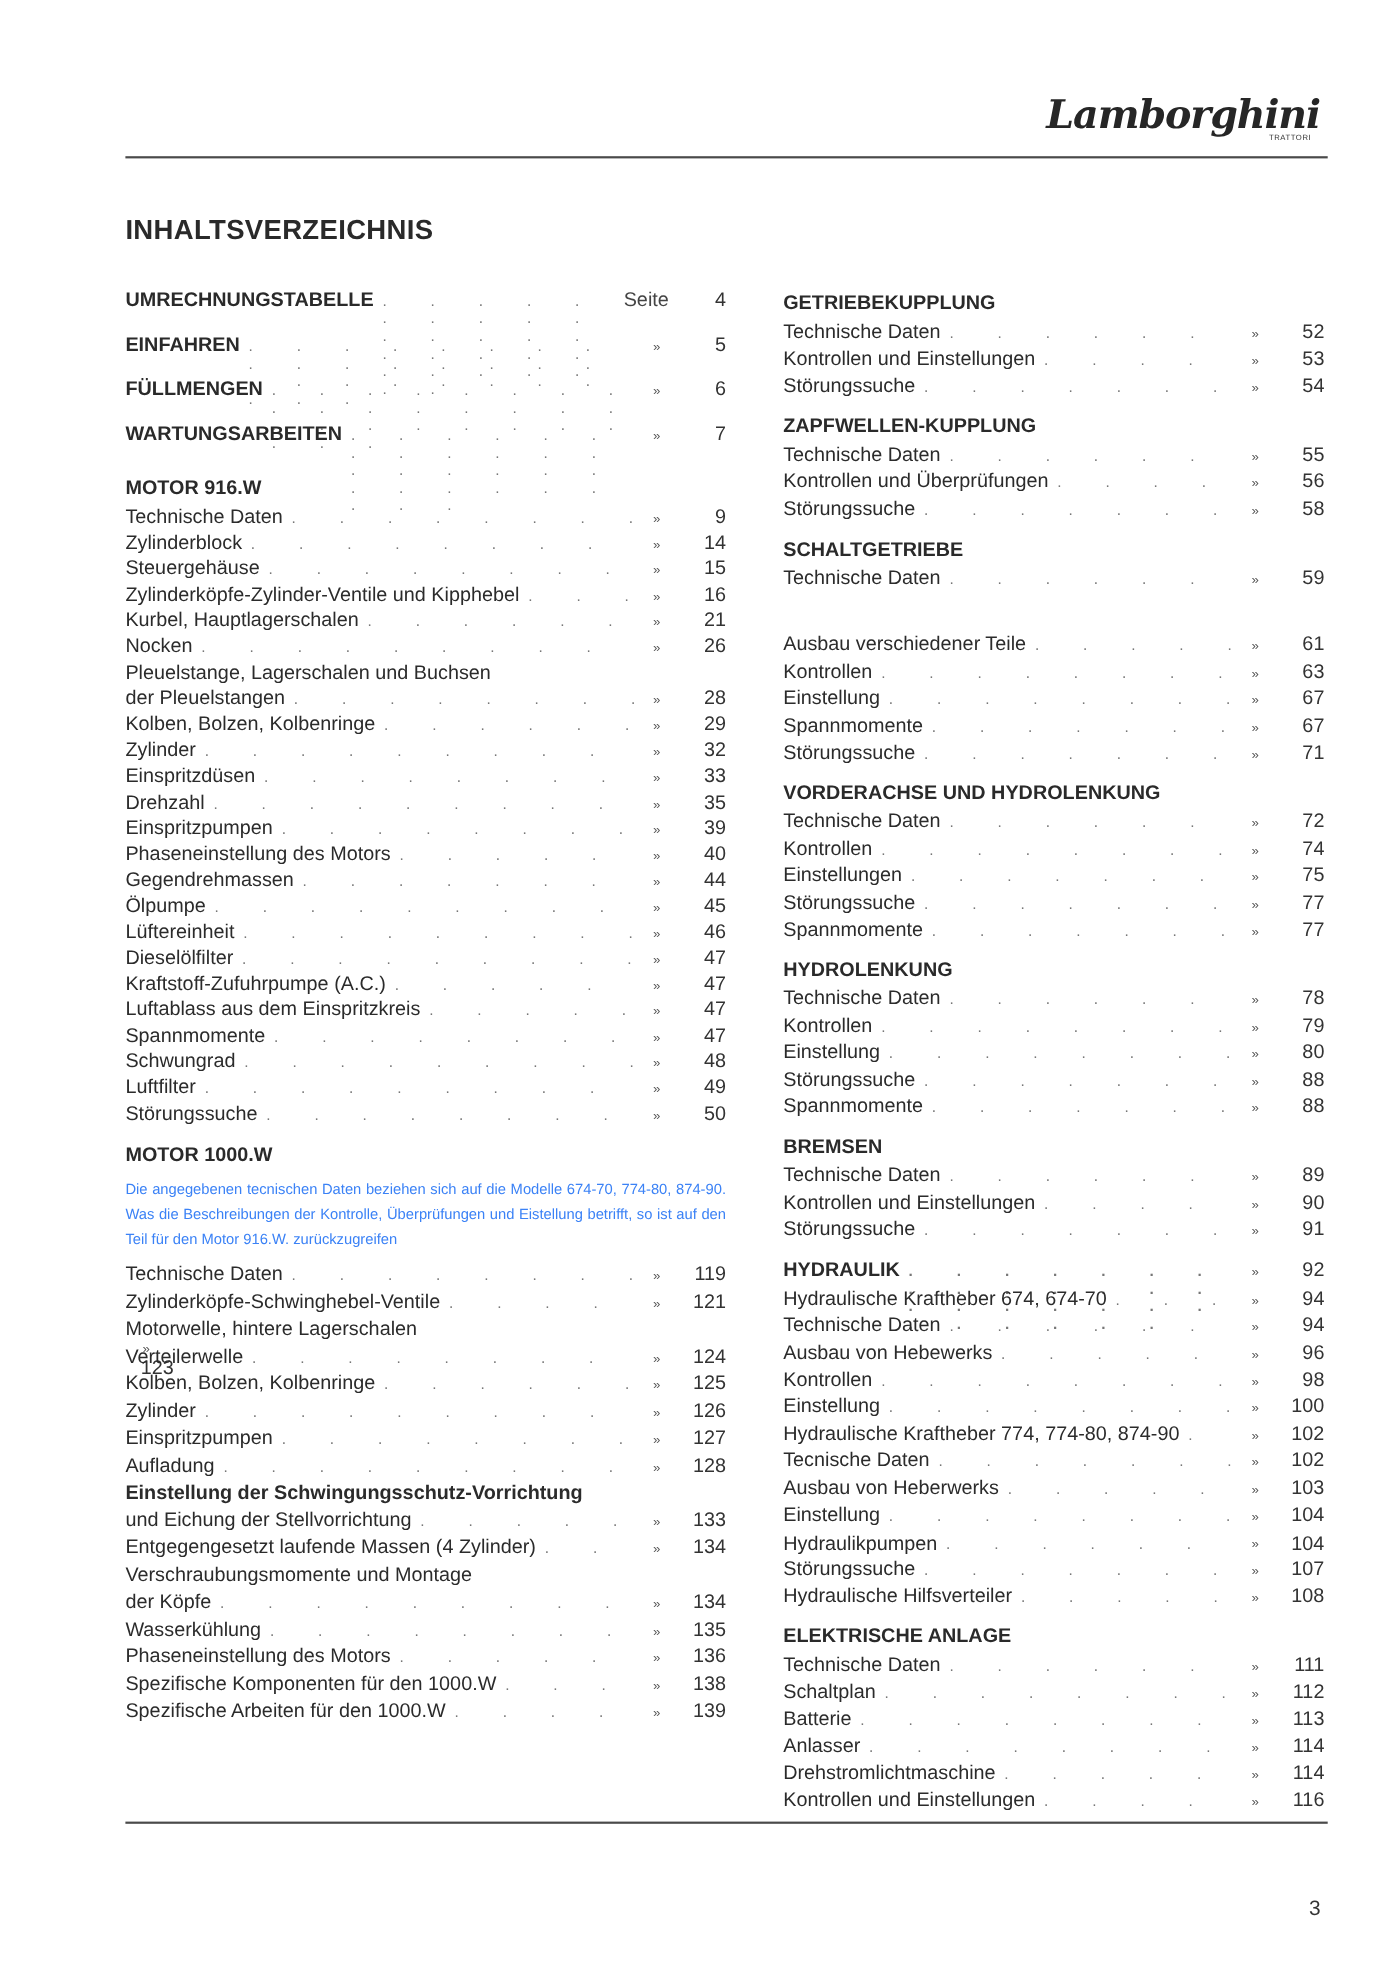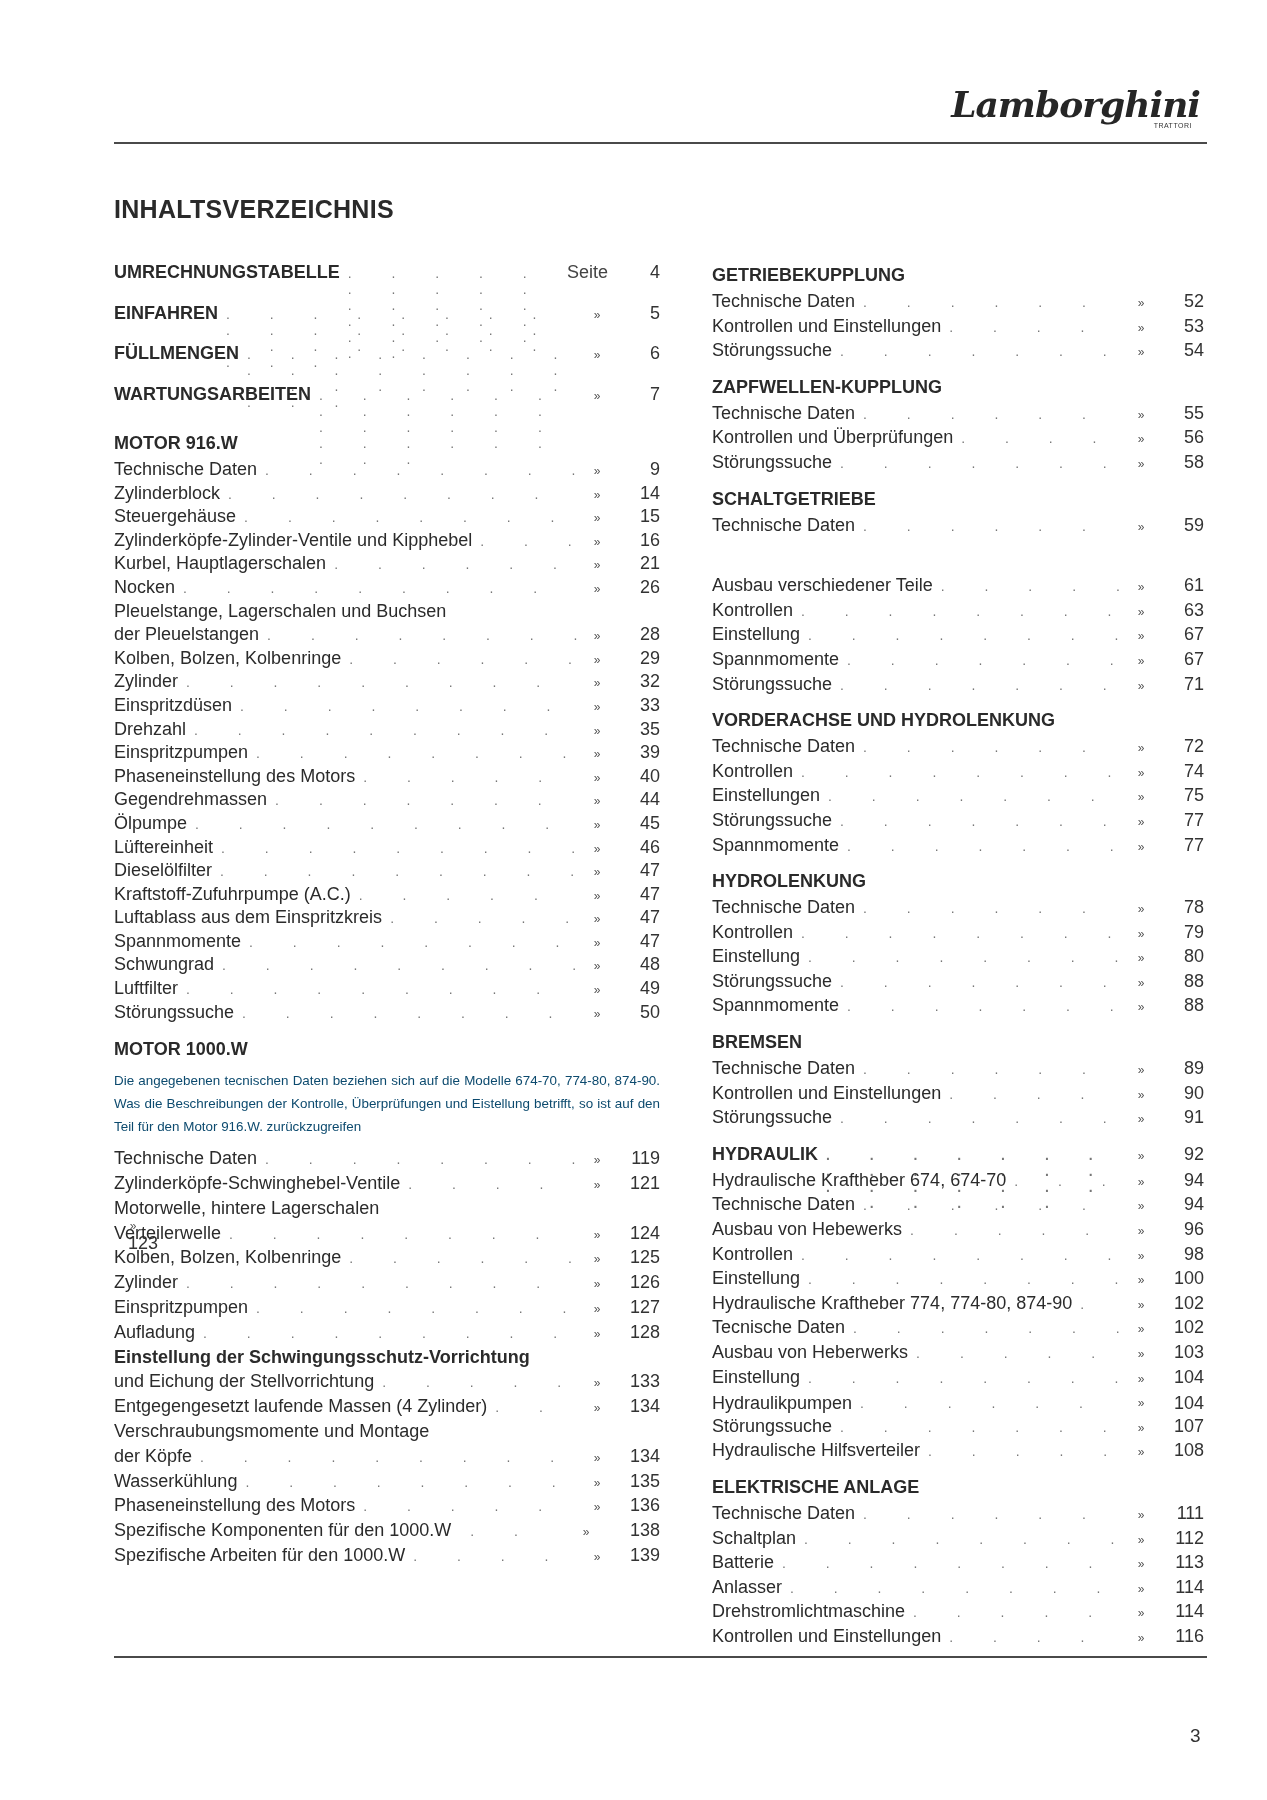--- a/index.html
+++ b/index.html
@@ -17,21 +17,21 @@
   .major { display: flex; align-items: baseline; height: 40.5px; font-size: 18px; }
   .major .label { font-weight: bold; color: #2a2a2a; }
   .entry { display: flex; align-items: baseline; height: 23.6px; font-size: 18px; white-space: nowrap; }
   .dots { flex: 1; overflow: hidden; color: #777; letter-spacing: 18px; padding-left: 8px; font-size: 14px; }
   .dots::after { content: ". . . . . . . . . . . . . . . . . . . . . . . . . . ."; }
   .marker { width: 38px; text-align: center; font-size: 12px; color: #555; flex: none; }
   .marker.seite { width: 60px; font-size: 18px; color: #444; text-align: right; padding-right: 8px; }
   .page { width: 44px; text-align: right; flex: none; color: #333; }
   .section-head { font-weight: bold; font-size: 18px; color: #2a2a2a; margin-top: 12px; height: 26px; display: flex; align-items: baseline; }
   .section-head.first { margin-top: 0; }
-  .note { font-size: 13.4px; line-height: 23px; text-align: justify; color: #0c4a6e; margin: 4px 0 10px 0; }
+  .note { font-size: 13.4px; line-height: 23px; text-align: justify; color: #3b82f6; margin: 4px 0 10px 0; }
   .pagenum { position: absolute; left: 1190px; top: 1725px; font-size: 19px; color: #333; }
 </style>
 </head>
 <body>
 
 <div class="logo">
   <div class="logo-script">Lamborghini</div>
   <div class="logo-sub">TRATTORI</div>
 </div>
 <div class="rule top"></div>
@@ -284,21 +284,21 @@
       <span class="dots"></span>
       <span class="marker">»</span>
       <span class="page">135</span>
     </div>
     <div class="entry" style="height: 24.8px;">
       <span class="label">Phaseneinstellung des Motors</span>
       <span class="dots"></span>
       <span class="marker">»</span>
       <span class="page">136</span>
     </div>
-    <div class="entry" style="height: 24.8px; gap: 11px;">
+    <div class="entry" style="height: 24.8px;">
       <span class="label">Spezifische Komponenten für den 1000.W</span>
       <span class="dots"></span>
       <span class="marker">»</span>
       <span class="page">138</span>
     </div>
     <div class="entry" style="height: 24.8px;">
       <span class="label">Spezifische Arbeiten für den 1000.W</span>
       <span class="dots"></span>
       <span class="marker">»</span>
       <span class="page">139</span>

